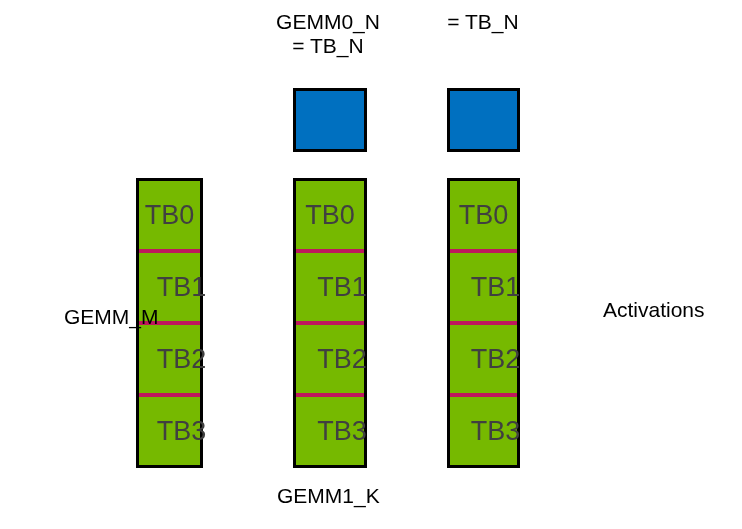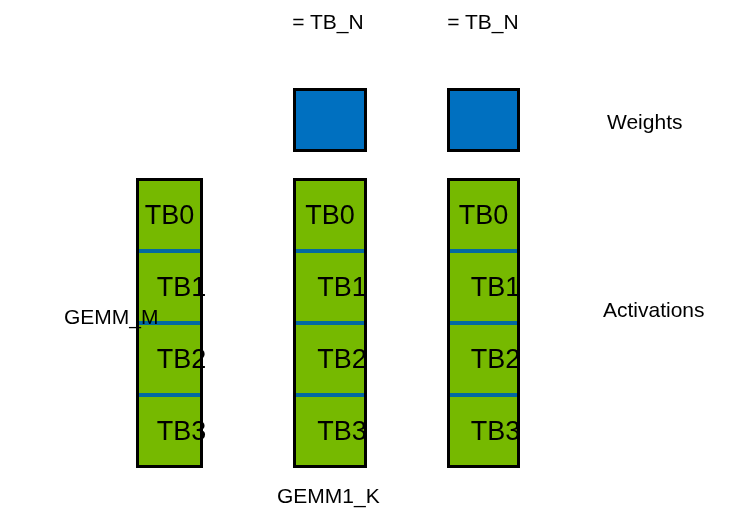--- a/index.html
+++ b/index.html
@@ -48,34 +48,35 @@
     border: 3px solid #000000;
     display: flex;
     flex-direction: column;
   }
   .tb-cell {
     flex: 1 1 0;
     background: #76B900;
     display: flex;
     align-items: center;
     justify-content: center;
-    color: #000000;
+    color: #404040;
     font-size: 27px;
   }
   .tb-cell + .tb-cell {
-    border-top: 4px solid #0369a1;
+    border-top: 4px solid #be185d;
     padding-left: 24px;
   }
 </style>
 </head>
 <body>
 
 <div class="canvas">
 
   <div class="top-label" style="left:258px;">
+    <div>GEMM0_N</div>
     <div>= TB_N</div>
   </div>
   <div class="top-label" style="left:413px;">
     <div>= TB_N</div>
   </div>
 
   <div class="weight-tile" style="left:293px;width:74px;"></div>
   <div class="weight-tile" style="left:447px;width:73px;"></div>
 
   <div class="act-column" style="left:136px;width:67px;">
@@ -93,18 +94,17 @@
   </div>
 
   <div class="act-column" style="left:447px;width:73px;">
     <div class="tb-cell">TB0</div>
     <div class="tb-cell">TB1</div>
     <div class="tb-cell">TB2</div>
     <div class="tb-cell">TB3</div>
   </div>
 
   <div class="label" style="left:18px;top:305px;margin-left:46px;">GEMM_M</div>
-  <div class="label" style="left:607px;top:110px;">Weights</div>
   <div class="label" style="left:603px;top:298px;">Activations</div>
 
   <div class="label" style="left:277px;top:484px;">GEMM1_K</div>
 
 </div>
 
 </body></html>

